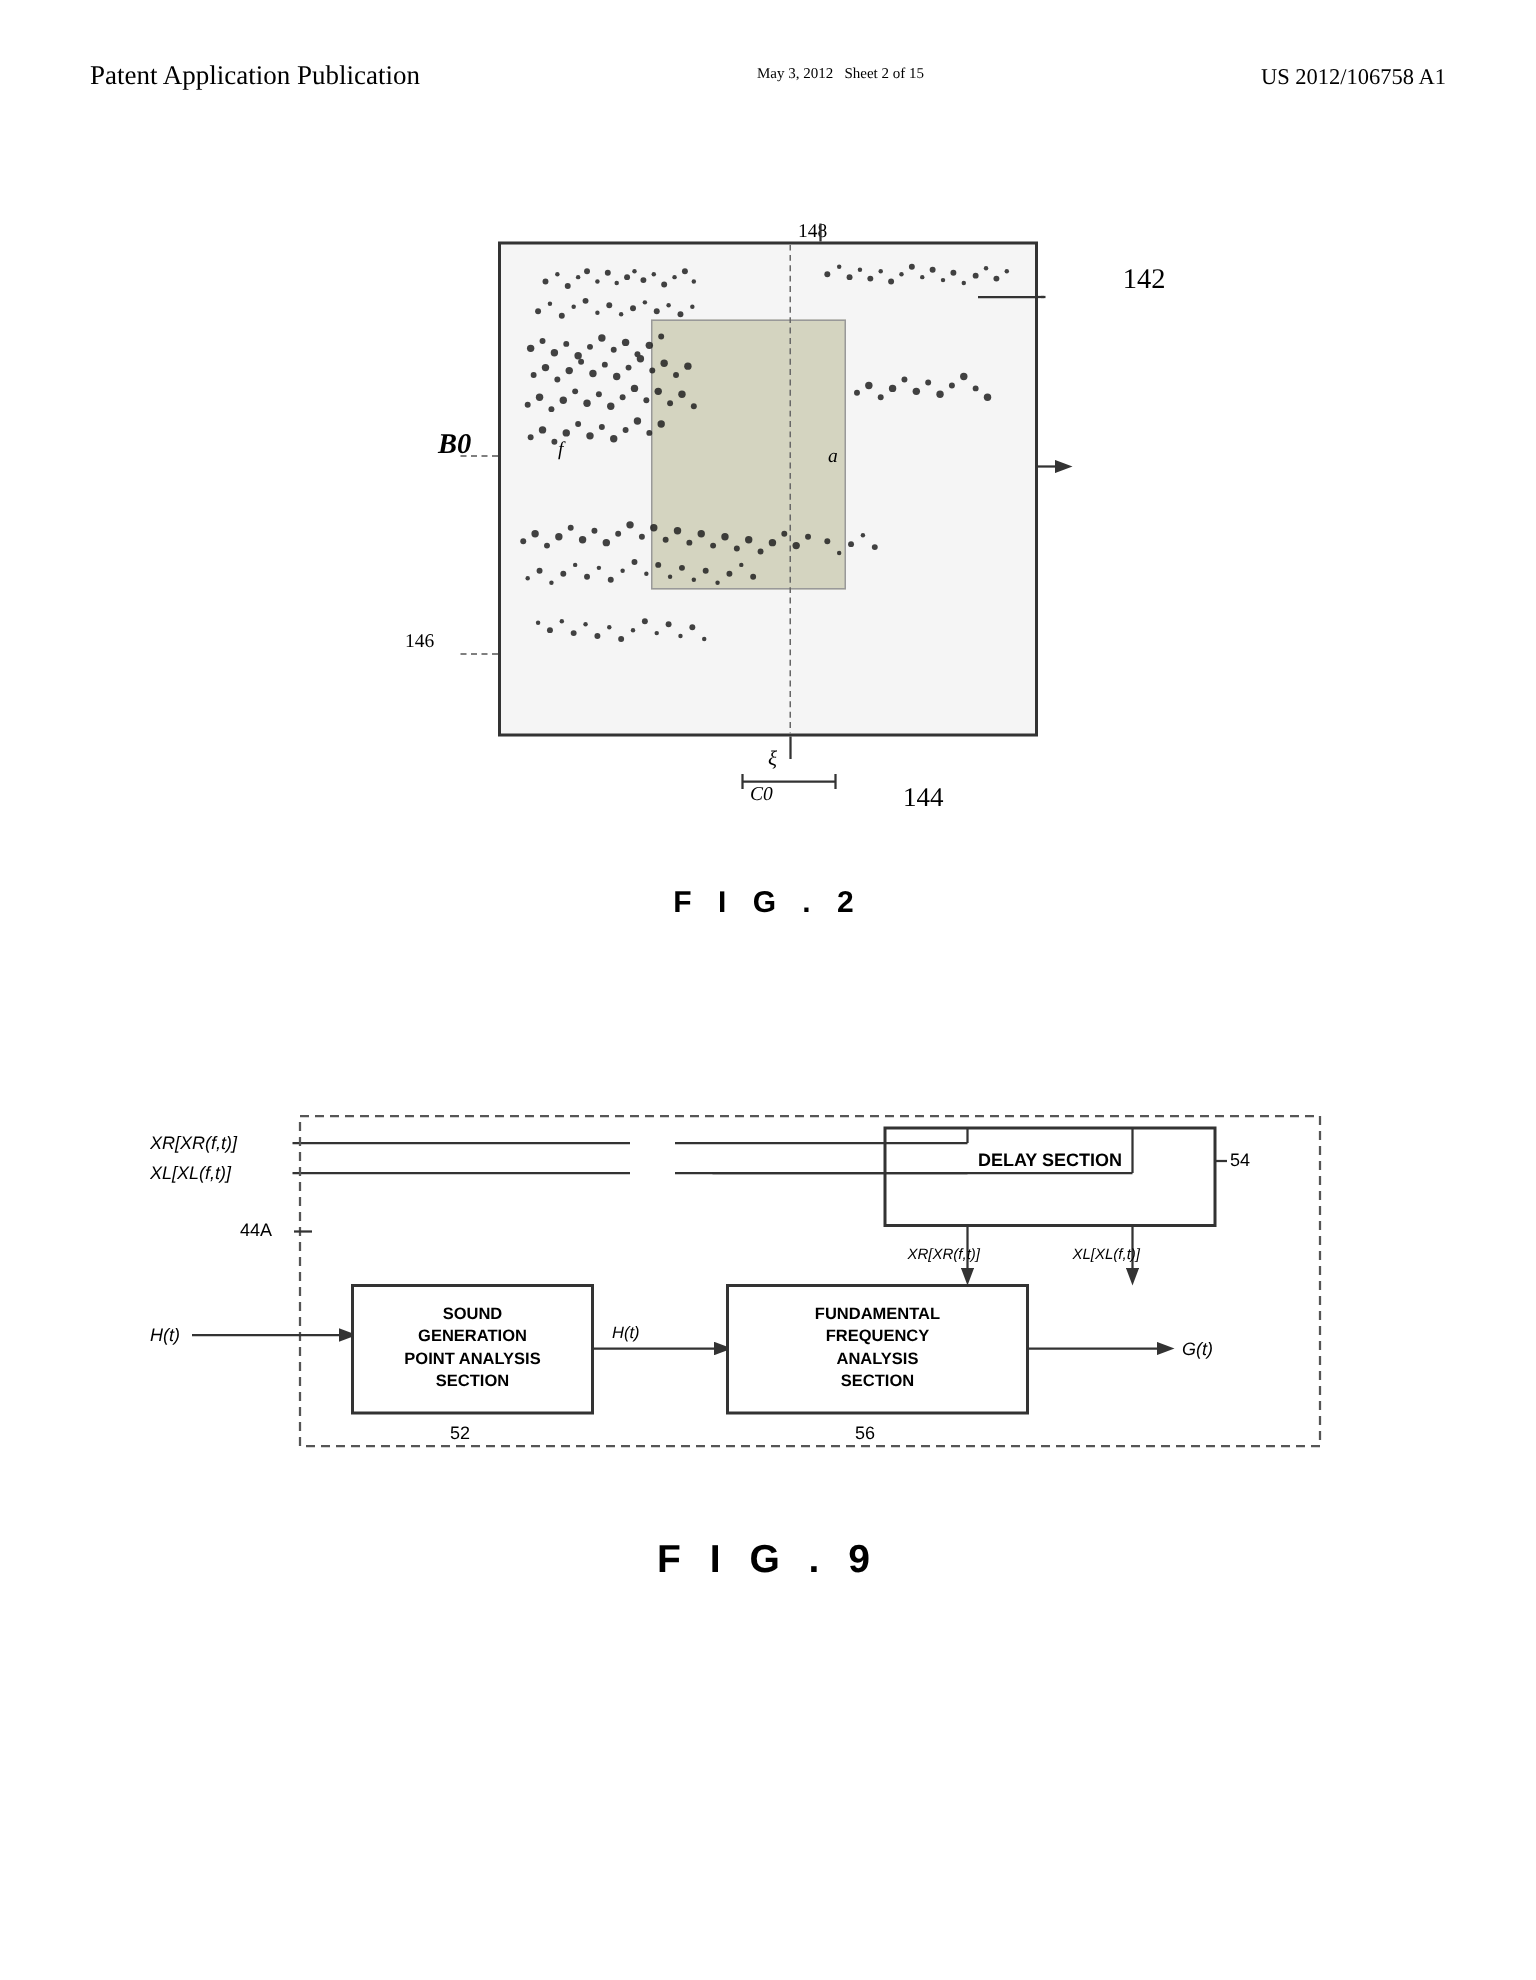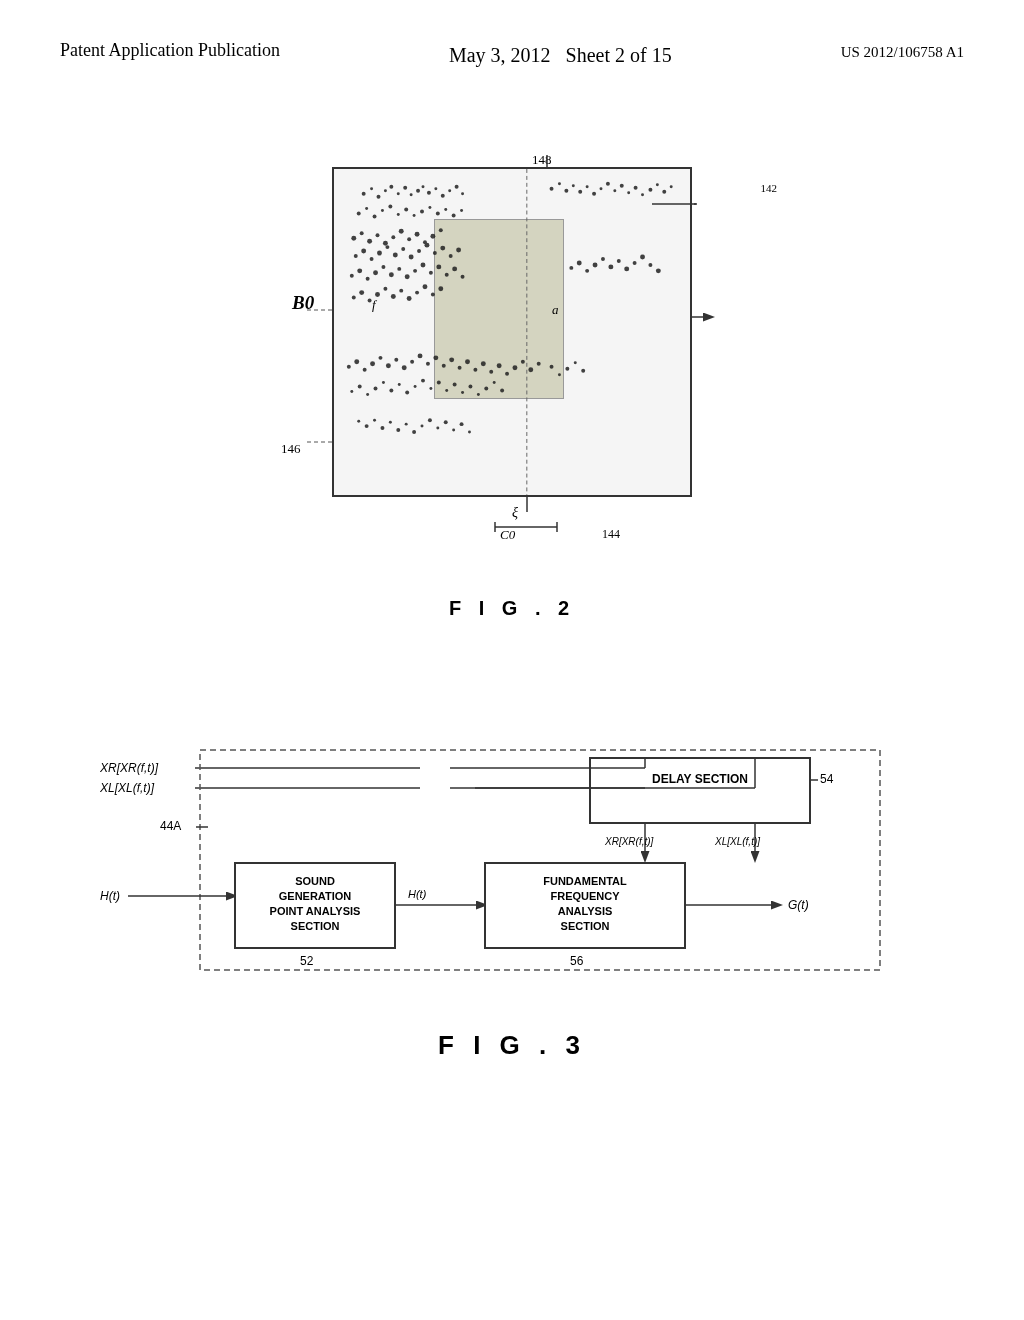--- a/index.html
+++ b/index.html
@@ -17,21 +17,21 @@
       display: flex;
       justify-content: space-between;
       align-items: flex-start;
       padding: 40px 60px 20px 60px;
     }
     .header-left {
       font-size: 18px;
       font-weight: normal;
     }
     .header-center {
-      font-size: 20px;
+      font-size: 10px;
       text-align: center;
       padding-top: 4px;
     }
     .header-right {
       font-size: 15px;
       text-align: center;
       padding-top: 4px;
     }
 
     
@@ -344,29 +344,29 @@
       </div>
 
       <div class="label-b0">B0</div>
 
       <div class="label-f">f</div>
 
       <div class="label-a">a</div>
 
       <div style="position:absolute; left:280px; top:5px; font-size:13px;">148</div>
 
-      <div style="position:absolute; right:-5px; top:35px; font-size:11px;">142</div>
-
-      <div style="position:absolute; left:18px; top:294px; font-size:13px;margin-left:11px;">146</div>
+      <div style="position:absolute; right:-5px; top:35px; font-size:19px;">142</div>
+
+      <div style="position:absolute; left:18px; top:278px; font-size:13px;">146</div>
 
       <div style="position:absolute; left:260px; top:358px; font-size:14px; font-style:italic;">ξ</div>
 
       <div style="position:absolute; left:248px; top:380px; font-size:13px; font-style:italic;">C0</div>
 
-      <div style="position:absolute; left:350px; top:380px; font-size:12px;">144</div>
+      <div style="position:absolute; left:350px; top:380px; font-size:18px;">144</div>
 
       <svg style="position:absolute;top:0;left:0;width:520px;height:420px;pointer-events:none;">
 
         <line x1="55" y1="163" x2="80" y2="163" stroke="#555" stroke-width="1" stroke-dasharray="4,3"></line>
 
         <line x1="55" y1="295" x2="80" y2="295" stroke="#555" stroke-width="1" stroke-dasharray="4,3"></line>
 
         <line x1="440" y1="57" x2="444" y2="57" stroke="#333" stroke-width="1.5"></line>
         <line x1="440" y1="57" x2="400" y2="57" stroke="#333" stroke-width="1.5"></line>
 
@@ -458,15 +458,15 @@
         <line x1="350" y1="68" x2="545" y2="68" stroke="#333" stroke-width="1.5"></line>
         <line x1="350" y1="88" x2="545" y2="88" stroke="#333" stroke-width="1.5"></line>
 
         <line x1="545" y1="68" x2="545" y2="58" stroke="#333" stroke-width="1.5"></line>
 
         <line x1="375" y1="88" x2="655" y2="88" stroke="#333" stroke-width="1.5"></line>
         <line x1="655" y1="88" x2="655" y2="58" stroke="#333" stroke-width="1.5"></line>
       </svg>
     </div>
 
-    <div style="text-align:center; font-size:26px; letter-spacing:6px; margin-top:10px; font-family:Arial,sans-serif; font-weight:bold;">F I G .  3</div>
+    <div style="text-align:center; font-size:26px; letter-spacing:6px; margin-top:10px; font-family:Arial,sans-serif; font-weight:bold;">F I G .  9</div>
   </div>
 </div>
 
 </body></html>

